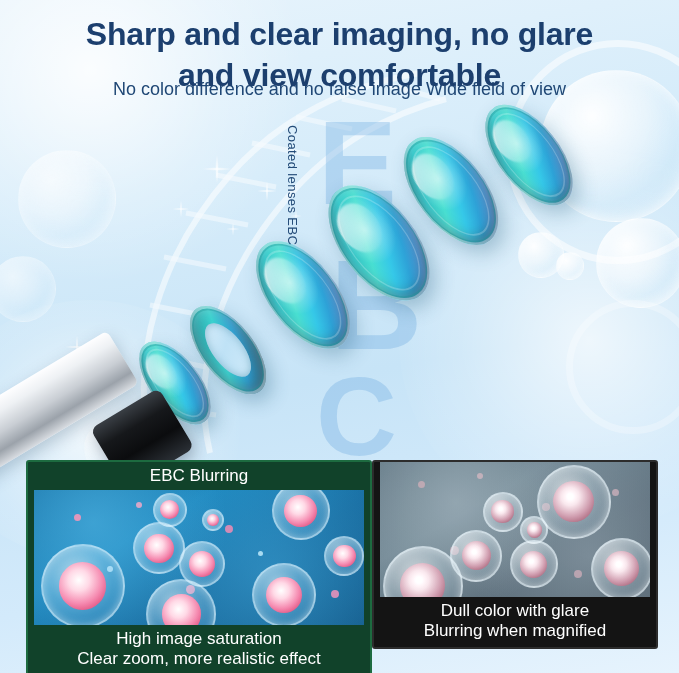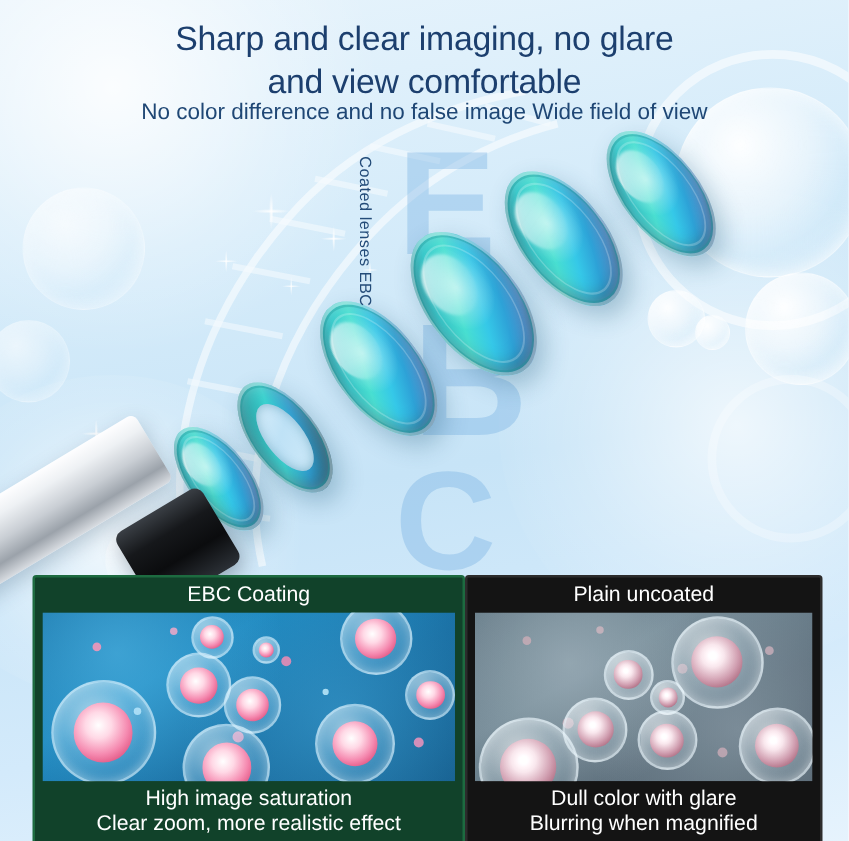--- a/index.html
+++ b/index.html
@@ -66,22 +66,22 @@
     line-height: .8;
     user-select: none;
   }
 
   
   .headline {
     position: absolute;
     left: 0; right: 0; top: 14px;
     text-align: center;
     color: #1c3f6e;
-    font-size: 27px;
-    font-weight: 400;
+    font-size: 32px;
+    font-weight: 700;
     line-height: 1.27;
     letter-spacing: -0.2px;
     z-index: 40;
   }
   .subline {
     position: absolute;
     left: 0; right: 0; top: 79px;
     text-align: center;
     color: #1f4775;
     font-size: 18px;
@@ -338,21 +338,21 @@
   </div>
 
   <div class="headline">
     <div>Sharp and clear imaging, no glare</div>
     <div>and view comfortable</div>
   </div>
   <div class="subline">No color difference and no false image Wide field of view</div>
   <div class="vlabel">Coated lenses EBC</div>
 
   <div class="panel left">
-    <div class="hdr">EBC Coating</div>
+    <div class="hdr">EBC Blurring</div>
     <div class="photo">
       <div class="cells">
         <div class="bgfill" style="background:
              radial-gradient(circle at 18% 24%, rgba(90,190,235,0.55) 0%, rgba(0,0,0,0) 46%),
              radial-gradient(circle at 72% 62%, rgba(70,175,225,0.45) 0%, rgba(0,0,0,0) 50%),
              linear-gradient(150deg,#1673a8 0%,#1d86bd 32%,#1a6fa3 62%,#155d8d 100%);"></div>
         <div class="dot" style="left:12%;top:18%;width:7px;height:7px;background:rgba(255,150,185,0.85);"></div>
         <div class="dot" style="left:31%;top:9%;width:6px;height:6px;background:rgba(255,170,200,0.8);"></div>
         <div class="dot" style="left:58%;top:26%;width:8px;height:8px;background:rgba(255,140,180,0.8);"></div>
         <div class="dot" style="left:46%;top:70%;width:9px;height:9px;background:rgba(255,150,190,0.8);"></div>
@@ -396,21 +396,20 @@
             <div class="mem"></div>
             <div class="nuc"></div>
           </div>
       </div>
     </div>
     <div class="cap">High image saturation
 Clear zoom, more realistic effect</div>
   </div>
 
   <div class="panel right">
-    <div class="hdr">Plain uncoated</div>
     <div class="photo">
       <div class="cells" style="filter:saturate(0.45) brightness(1.04) blur(0.5px);">
         <div class="bgfill" style="background:
              radial-gradient(circle at 28% 30%, rgba(150,185,205,0.55) 0%, rgba(0,0,0,0) 50%),
              radial-gradient(circle at 78% 70%, rgba(140,175,200,0.45) 0%, rgba(0,0,0,0) 52%),
              linear-gradient(150deg,#4d7b95 0%,#5b8aa4 34%,#486f8a 66%,#3c5f78 100%);"></div>
         <div class="dot" style="left:14%;top:14%;width:7px;height:7px;background:rgba(240,160,180,0.7);"></div>
         <div class="dot" style="left:36%;top:8%;width:6px;height:6px;background:rgba(240,170,190,0.7);"></div>
         <div class="dot" style="left:60%;top:30%;width:8px;height:8px;background:rgba(240,155,180,0.7);"></div>
         <div class="dot" style="left:26%;top:62%;width:9px;height:9px;background:rgba(240,160,185,0.7);"></div>

